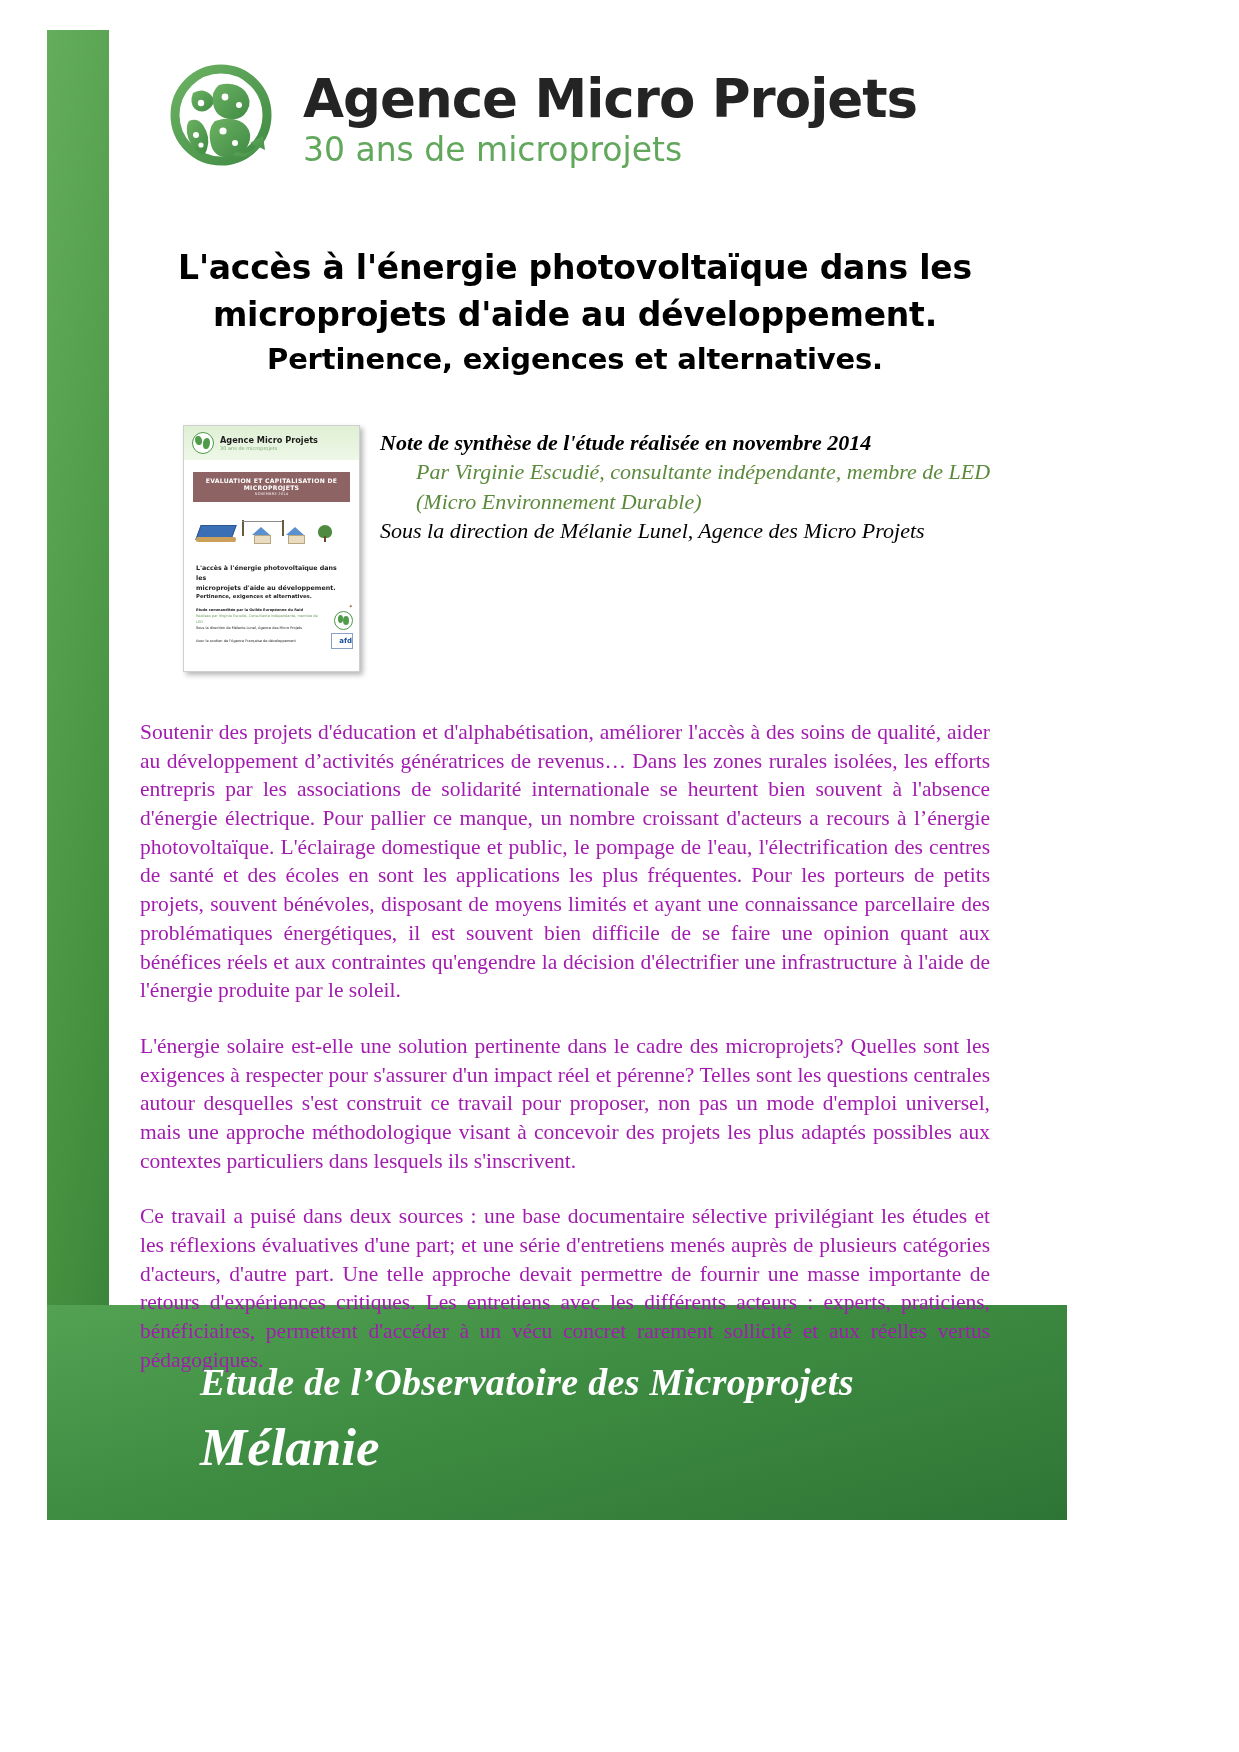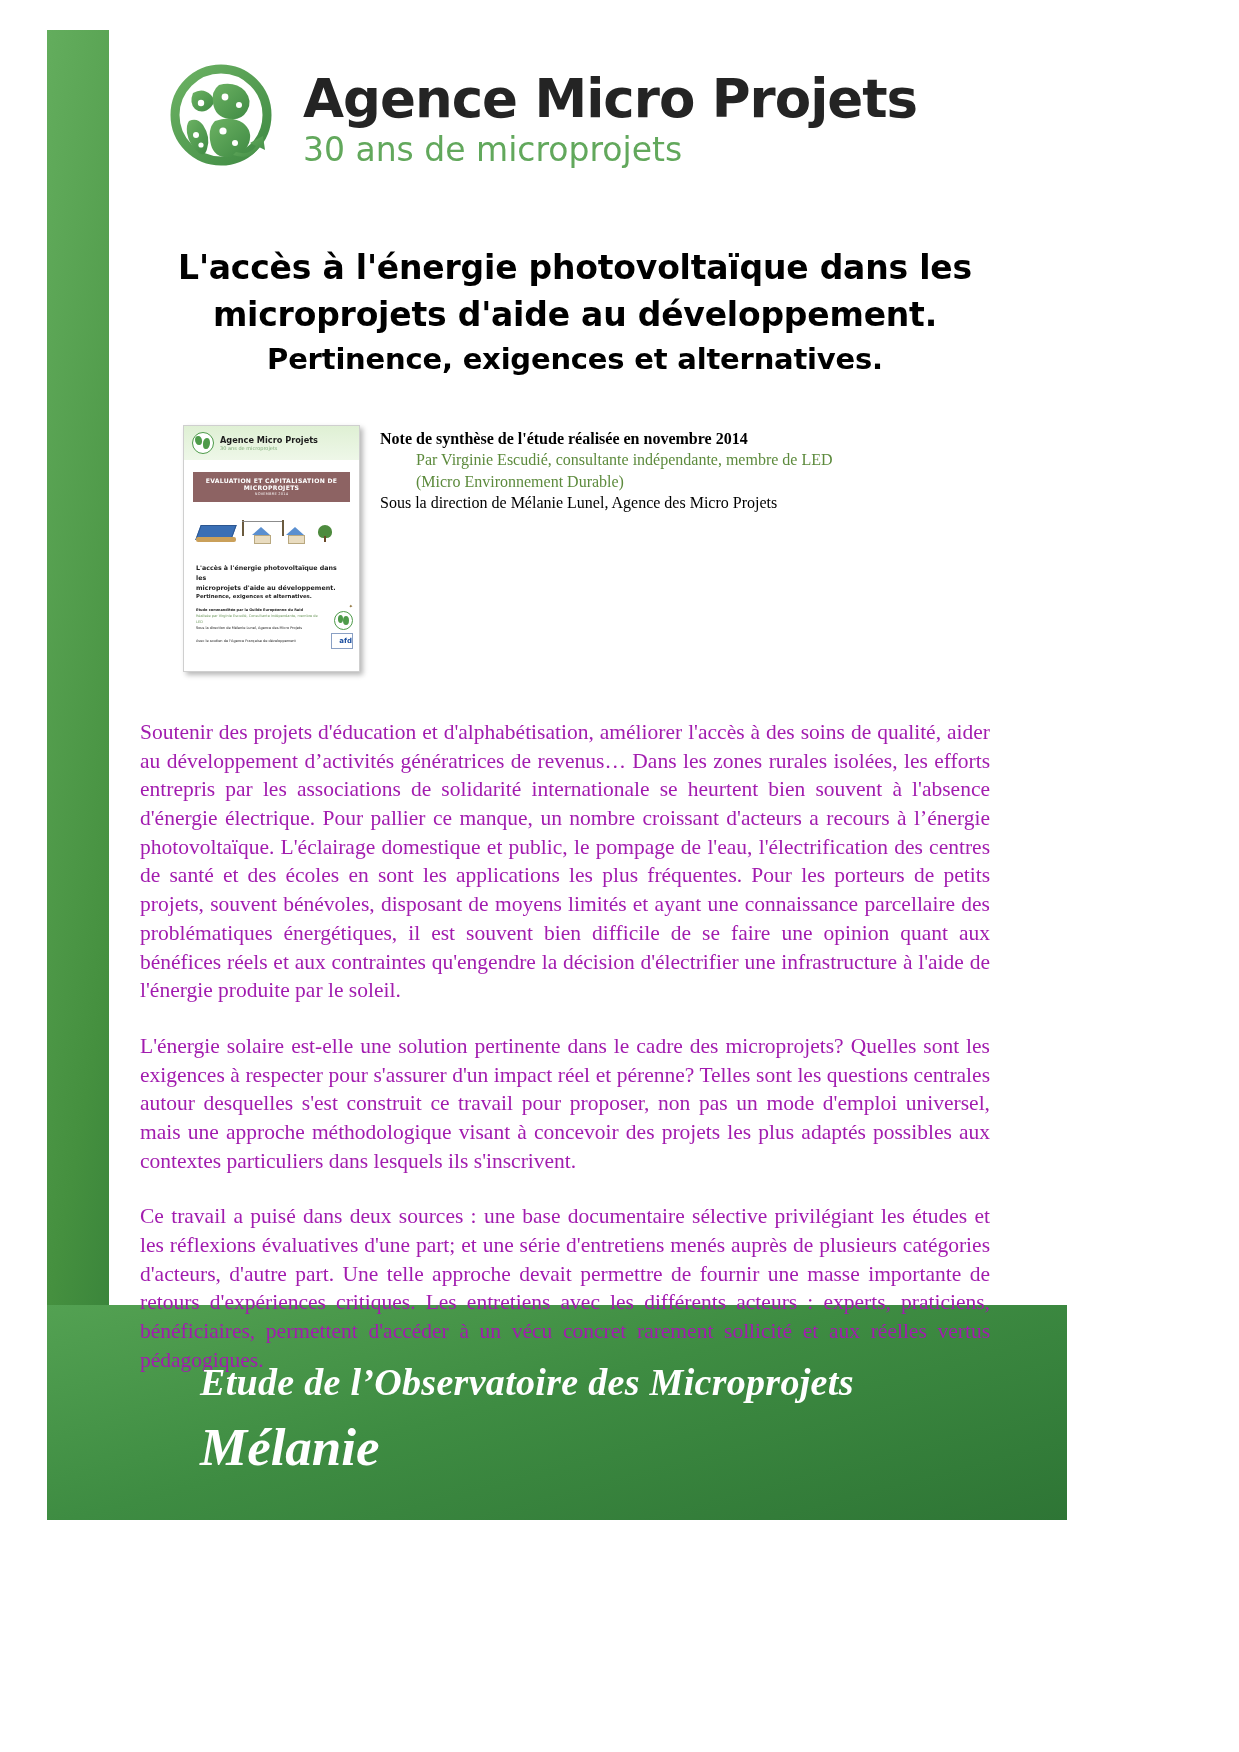--- a/index.html
+++ b/index.html
@@ -309,24 +309,25 @@
   }
 
   .meta {
     position: absolute;
     left: 380px;
     top: 428px;
     width: 560px;
   }
   .meta-line {
     font-family: "Liberation Serif", serif;
-    font-size: 16px;
+    font-size: 22px;
     line-height: 1.33;
     color: #000000;
     white-space: nowrap;
+    font-style: italic;
   }
   .meta-line.bold { font-weight: bold; }
   .meta-line.green { color: #5c8a3c; margin-left: 36px; }
 
   
   .body-text {
     position: absolute;
     left: 128px;
     top: 718px;
     width: 862px;

